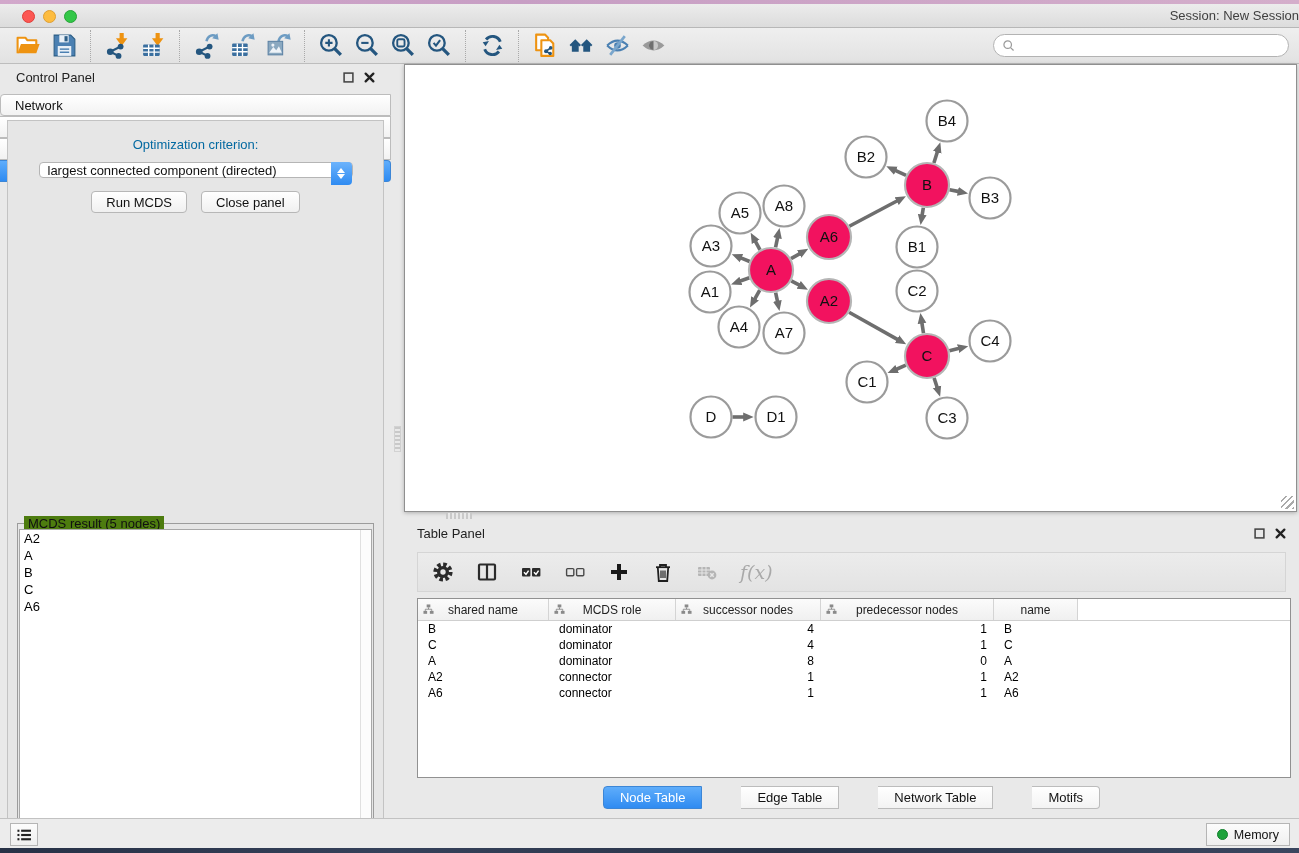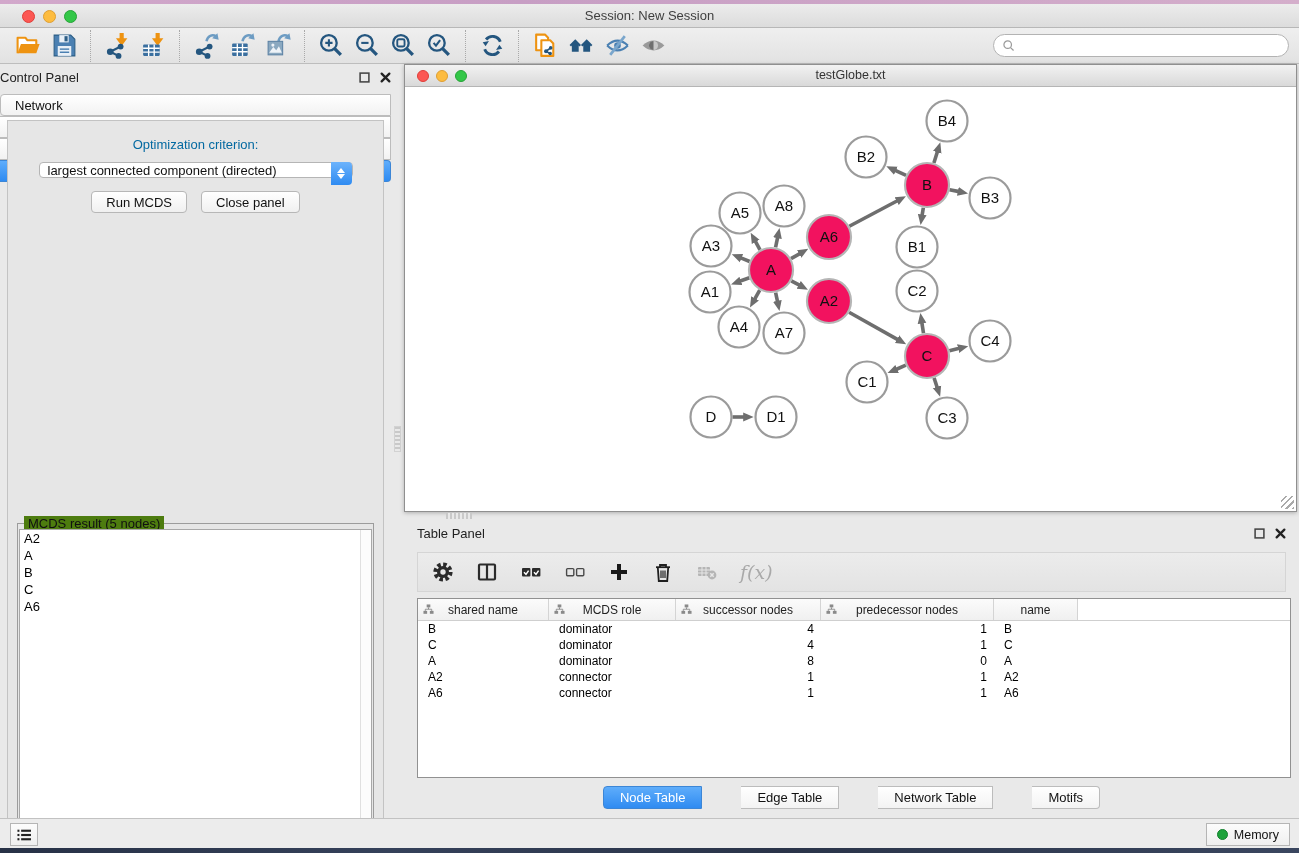--- a/index.html
+++ b/index.html
@@ -6,41 +6,41 @@
   html,body { width:1299px; height:853px; overflow:hidden; }
   body { font-family:"Liberation Sans", sans-serif; font-size:13px; color:#222; background:#e9e9e9; position:relative; }
 
   
   .wall-top { position:absolute; left:0; top:0; width:1299px; height:4px; background:linear-gradient(90deg,#d2a8cb,#c79ec4 40%,#d4aecb); }
   .wall-bottom { position:absolute; left:0; top:848px; width:1299px; height:5px; background:linear-gradient(90deg,#273146,#35415a 30%,#2a3449 60%,#3a465f); }
 
   
   .titlebar { position:absolute; left:0; top:4px; width:1299px; height:24px;
     background:linear-gradient(#ececec,#dcdcdc); border-bottom:1px solid #b7b7b7; }
-  .titlebar .title { position:absolute; left:0; right:0; top:4px; text-align:center; font-size:13px; color:#3f3f3f; }
+  .titlebar .title { position:absolute; left:0; right:0; top:4px; text-align:right; font-size:13px; color:#3f3f3f; }
   .lights { position:absolute; left:22px; top:6px; display:flex; gap:8px; }
   .light { width:13px; height:13px; border-radius:50%; }
   .light.red { background:#fc5753; border:1px solid #df3e39; }
   .light.yellow { background:#fdbc40; border:1px solid #de9f33; }
   .light.green { background:#33c748; border:1px solid #26a338; }
 
   
   .toolbar { position:absolute; left:0; top:28px; width:1299px; height:36px;
     background:linear-gradient(#efefef,#e2e2e2); border-bottom:1px solid #bdbdbd;
     display:flex; align-items:center; padding:0 10px; }
   .tb-btn { width:36px; height:32px; display:flex; align-items:center; justify-content:center; background:transparent; border:none; }
   .tb-btn svg { width:27px; height:27px; }
   .tb-sep { width:1px; height:32px; margin:0 8px; border-left:1px dotted #a9a9a9; }
   .searchbox { margin-left:auto; width:296px; height:23px; background:#fff; border:1px solid #b3b3b3;
     border-radius:12px; display:flex; align-items:center; padding:0 8px; gap:4px; }
   .searchbox input { border:none; outline:none; flex:1; font-size:12px; background:transparent; font-family:"Liberation Sans",sans-serif; }
 
   
   .control-panel { position:absolute; left:0; top:64px; width:391px; height:754px; background:#e9e9e9; }
-  .panel-head { height:26px; display:flex; align-items:center; padding:0 0; }
+  .panel-head { height:26px; display:flex; align-items:center; padding:0 16px; }
   .panel-head .ph-title { font-size:13px; color:#222; }
   .panel-head .ph-icons { margin-left:auto; display:flex; gap:10px; align-items:center; }
   .ph-icons svg { width:11px; height:11px; }
 
   .seg-tabs { display:flex; justify-content:center; margin-top:4px;flex-direction:column; }
   .seg-tab { height:22px; padding:0 14px; background:linear-gradient(#ffffff,#f2f2f2); border:1px solid #bcbcbc; border-left:none;
     font-size:13px; display:flex; align-items:center; color:#111; }
   .seg-tab:first-child { border-left:1px solid #bcbcbc; border-radius:4px 0 0 4px; }
   .seg-tab:last-child { border-radius:0 4px 4px 0; }
   .seg-tab.selected { background:linear-gradient(#5fadfb,#2f8bf1); color:#fff; border-color:#3c86d6; }
@@ -335,28 +335,20 @@
         </div>
     </div>
   </div>
 </div>
 
 <div class="v-splitter">
   <div class="v-grip"></div>
 </div>
 
 <div class="net-frame">
-  <div class="net-titlebar">
-    <div class="net-lights">
-      <div class="light red"></div>
-      <div class="light yellow"></div>
-      <div class="light green"></div>
-    </div>
-    <div class="title">testGlobe.txt</div>
-  </div>
   <div class="net-canvas" id="net-canvas"><svg width="889" height="423">
         <defs>
           <marker id="arrow" viewBox="0 0 10 10" refX="1.2" refY="5" markerWidth="11" markerHeight="11" orient="auto" markerUnits="userSpaceOnUse">
             <path d="M0 1 L9.5 5 L0 9 z" fill="#6E6E6E"></path>
           </marker>
         </defs>
         <line x1="343.3641146728813" y1="189.803106183551" x2="333.6317559914886" y2="193.31313718339754" stroke="#6E6E6E" stroke-width="3.6" marker-end="url(#arrow)"></line>
         <line x1="343.645036109639" y1="173.4580144438556" x2="334.24701576288567" y2="169.69880630515428" stroke="#6E6E6E" stroke-width="3.6" marker-end="url(#arrow)"></line>
         <line x1="353.7407005957243" y1="202.05562706386607" x2="348.4203448362906" y2="211.53251076035735" stroke="#6E6E6E" stroke-width="3.6" marker-end="url(#arrow)"></line>
         <line x1="354.01124522107034" y1="161.7948702451939" x2="349.04981632766453" y2="152.67224292506054" stroke="#6E6E6E" stroke-width="3.6" marker-end="url(#arrow)"></line>

